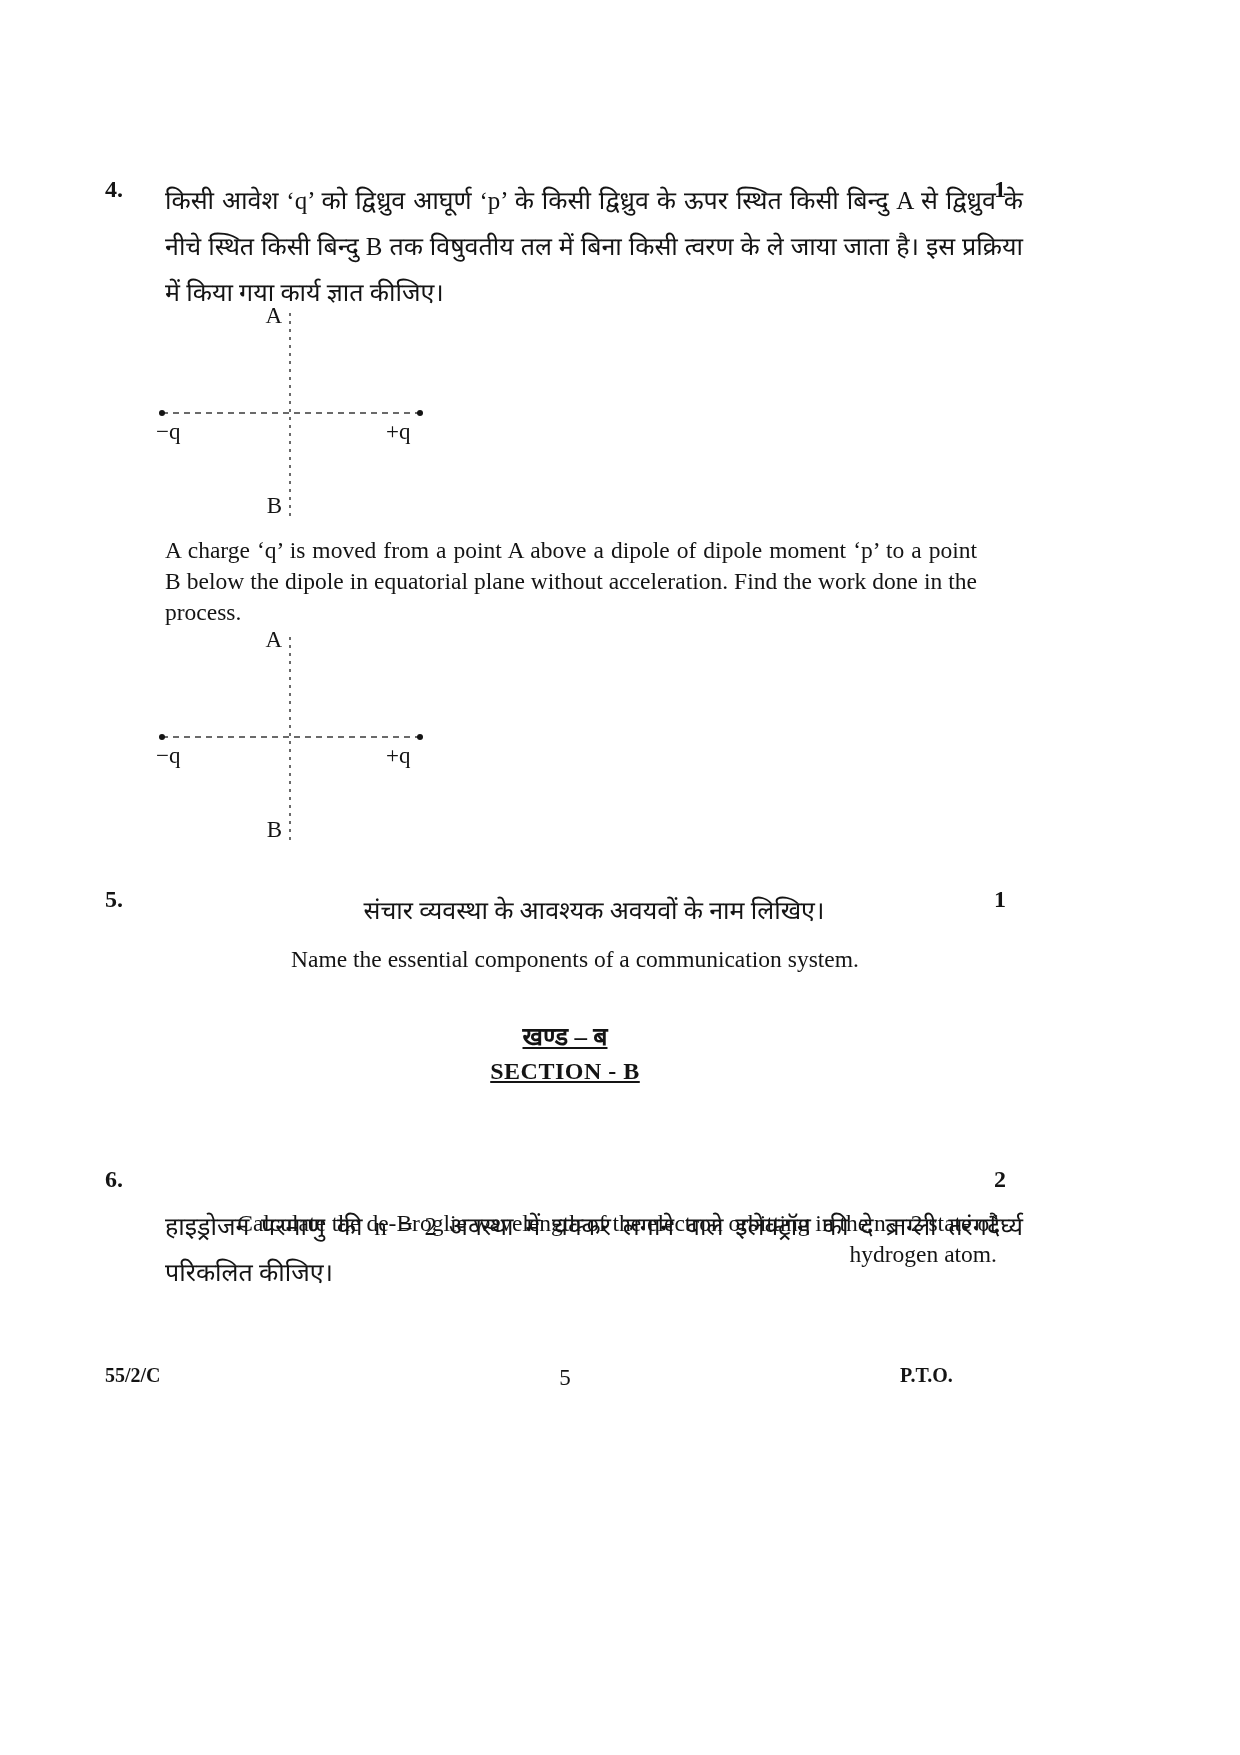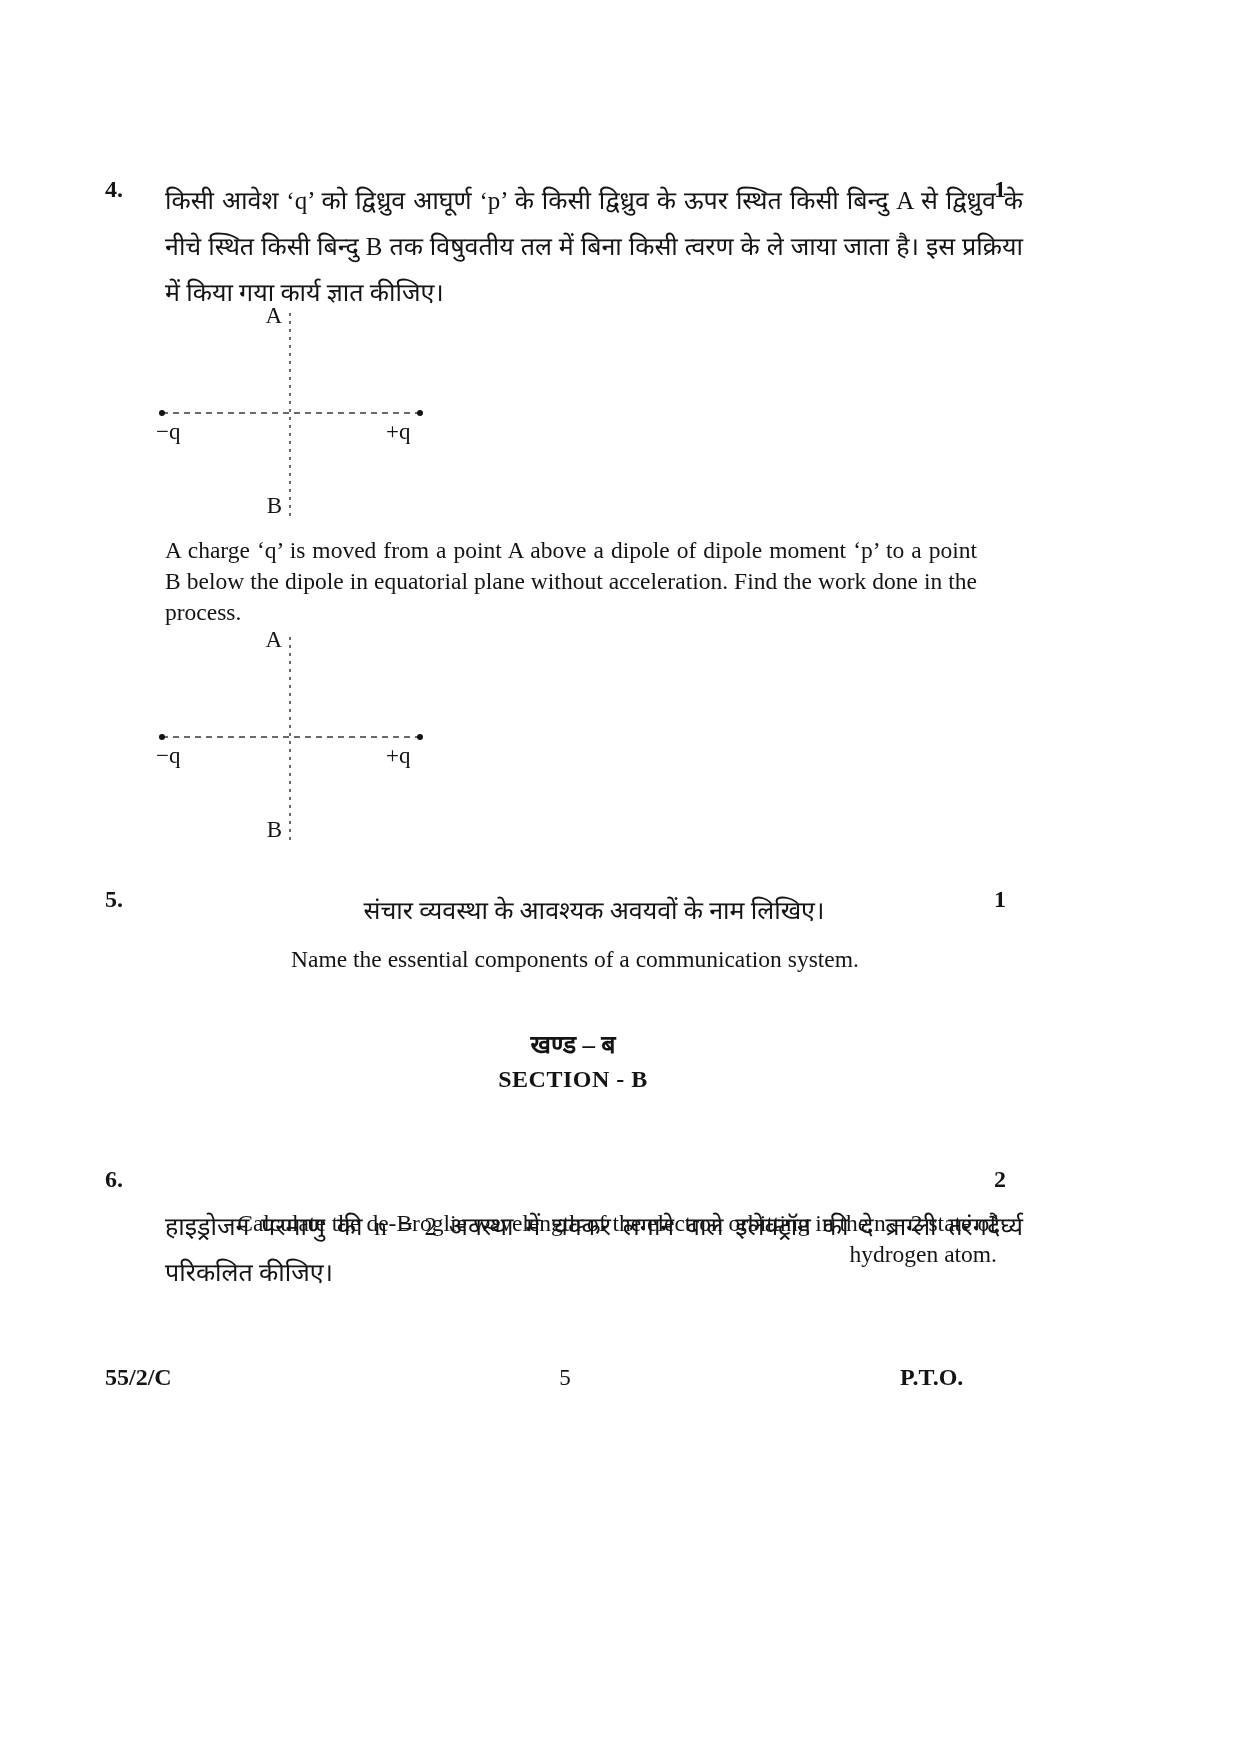--- a/index.html
+++ b/index.html
@@ -42,32 +42,33 @@
     font-size: 23.5px;
     line-height: 31px;
     text-align: justify;
     margin: 8px;
   }
   .section-heading {
     left: 105px;
     width: 920px;
     text-align: center;
     font-weight: bold;
-    margin: 8px;
+    margin: 0;
+    text-decoration: underline;
   }
   .section-heading.hi { font-size: 25px; }
   .section-heading.en { font-size: 24px; letter-spacing: 0.5px; }
   .diagram-label {
     font-family: "Liberation Serif", serif;
     font-size: 23px;
     fill: #141414;
   }
   .footer-code, .footer-pto {
     font-weight: bold;
-    font-size: 24px;
+    font-size: 20px;
   }
   .footer-page {
     left: 105px;
     width: 920px;
     text-align: center;
     font-size: 23px;
   }
 </style>
 </head>
 <body>

